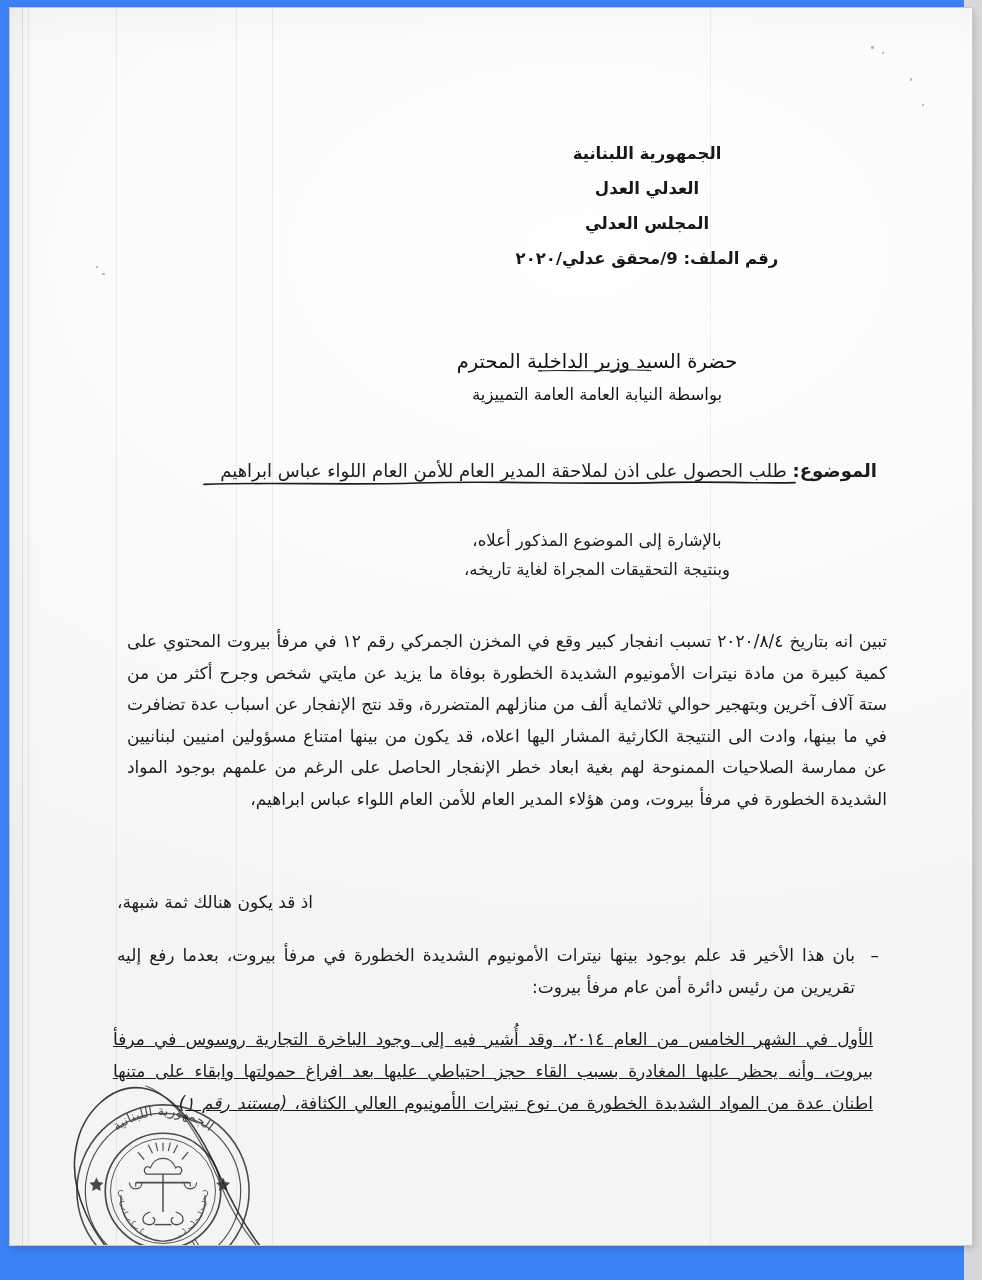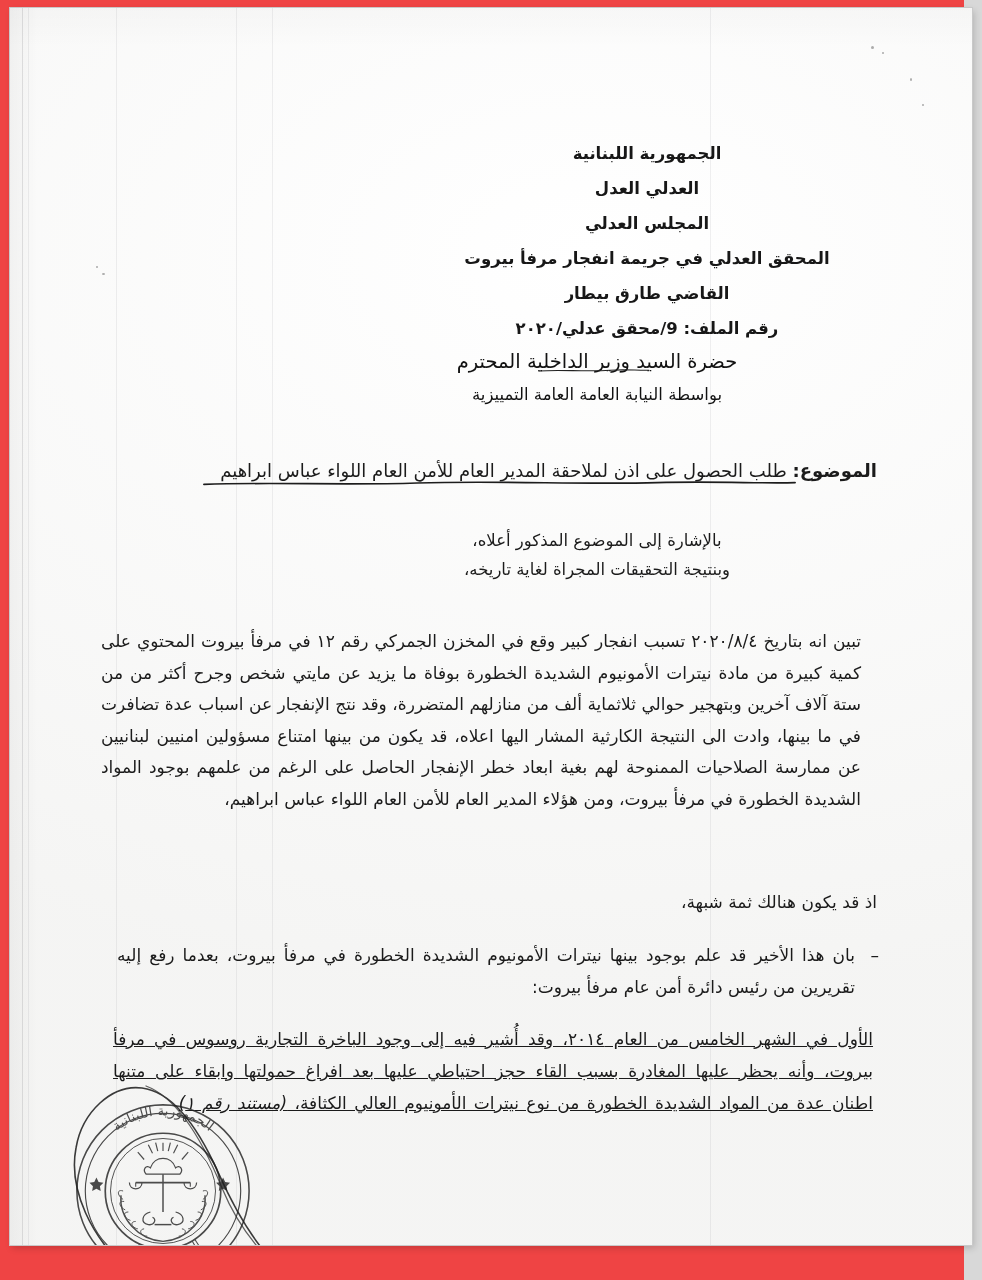--- a/index.html
+++ b/index.html
@@ -13,21 +13,21 @@
     height: 1280px;
     overflow: hidden;
     font-family: "DejaVu Sans", "Liberation Sans", sans-serif;
   }
 
   
   .scan-frame {
     position: absolute;
     left: 0; top: 0;
     width: 964px; height: 1280px;
-    background: #ef4444;
+    background: #3b82f6;
   }
   .page {
     position: absolute;
     left: 10px;
     top: 8px;
     width: 962px;
     height: 1237px;
     background: #ffffff;
     box-shadow: 0 0 0 1px #c9c9c9, 2px 3px 7px rgba(0,0,0,0.18);
     overflow: hidden;
@@ -104,29 +104,29 @@
     line-height: 29px;
   }
 
   .para {
     font-size: 17px;
     line-height: 31.5px;
     text-align: justify;
     text-justify: inter-word;
   }
   .p-main {
-    right: 111px;
+    right: 85px;
     top: 618px;
     width: 760px;
   }
   .p-short {
     right: 95px;
     top: 879px;
     width: 760px;
-    text-align: right;
+    text-align: left;
   }
   .p-bullet {
     right: 95px;
     top: 932px;
     width: 760px;
     text-align: justify;
   }
   .p-bullet .dash {
     position: absolute;
     right: -2px;
@@ -218,21 +218,20 @@
     <div class="speck" style="left:912px; top:96px; width:2px; height:2px;"></div>
     <div class="speck" style="left:86px; top:258px; width:2px; height:2px;"></div>
     <div class="speck" style="left:92px; top:265px; width:3px; height:2px;"></div>
 
     <div class="doc">
 
       <div class="blk letterhead">
         <div>الجمهورية اللبنانية</div>
         <div>العدلي العدل</div>
         <div>المجلس العدلي</div>
-        <div class="lh-wide">المحقق العدلي في جريمة انفجار مرفأ بيروت القاضي طارق بيطار</div>
         <div>رقم الملف: 9/محقق عدلي/٢٠٢٠</div>
       </div>
 
       <div class="blk addressee">
         <div>حضرة السيد وزير الداخلية المحترم</div>
         <div class="sub">بواسطة النيابة العامة العامة التمييزية</div>
       </div>
 
       <svg class="ul-addr" viewBox="0 0 112 5" preserveAspectRatio="none">
         <path d="M1,3 C22,1.3 48,4 72,2.2 C88,1.2 100,2.6 111,2.2" fill="none" stroke="#222" stroke-width="1.1" stroke-linecap="round"></path>

